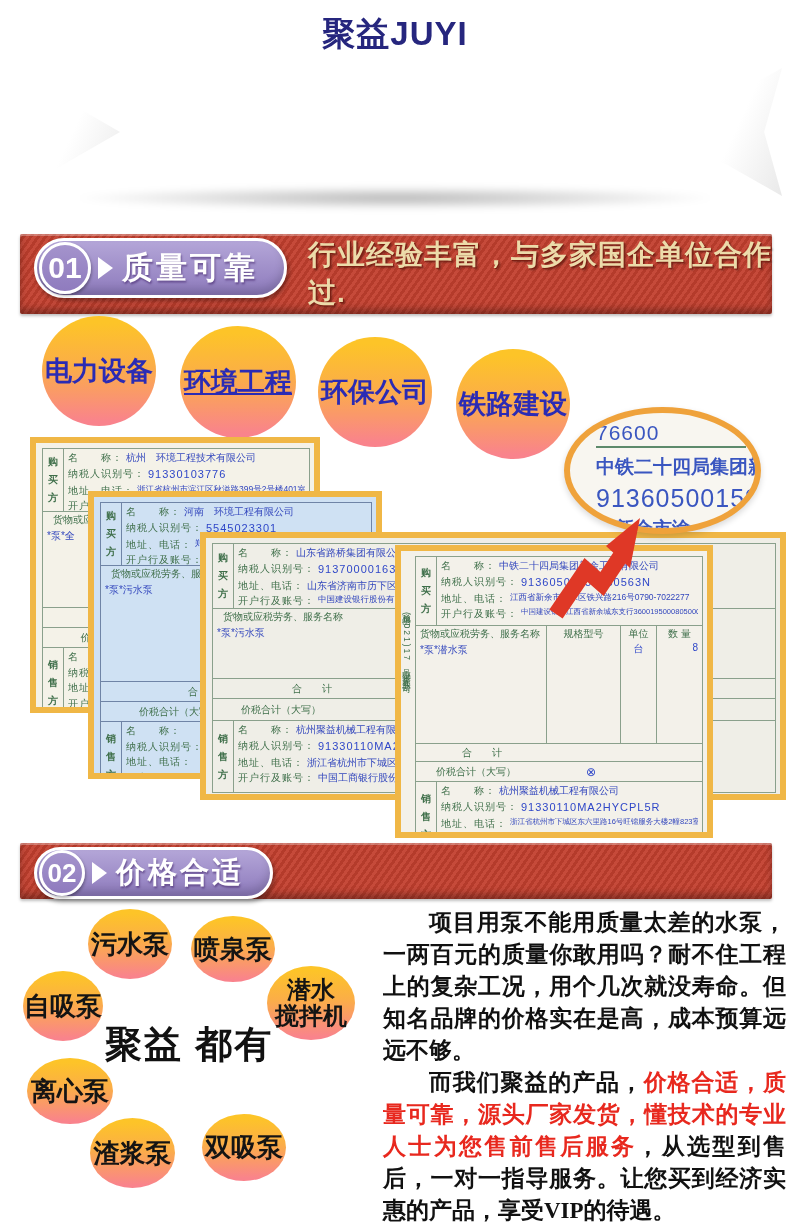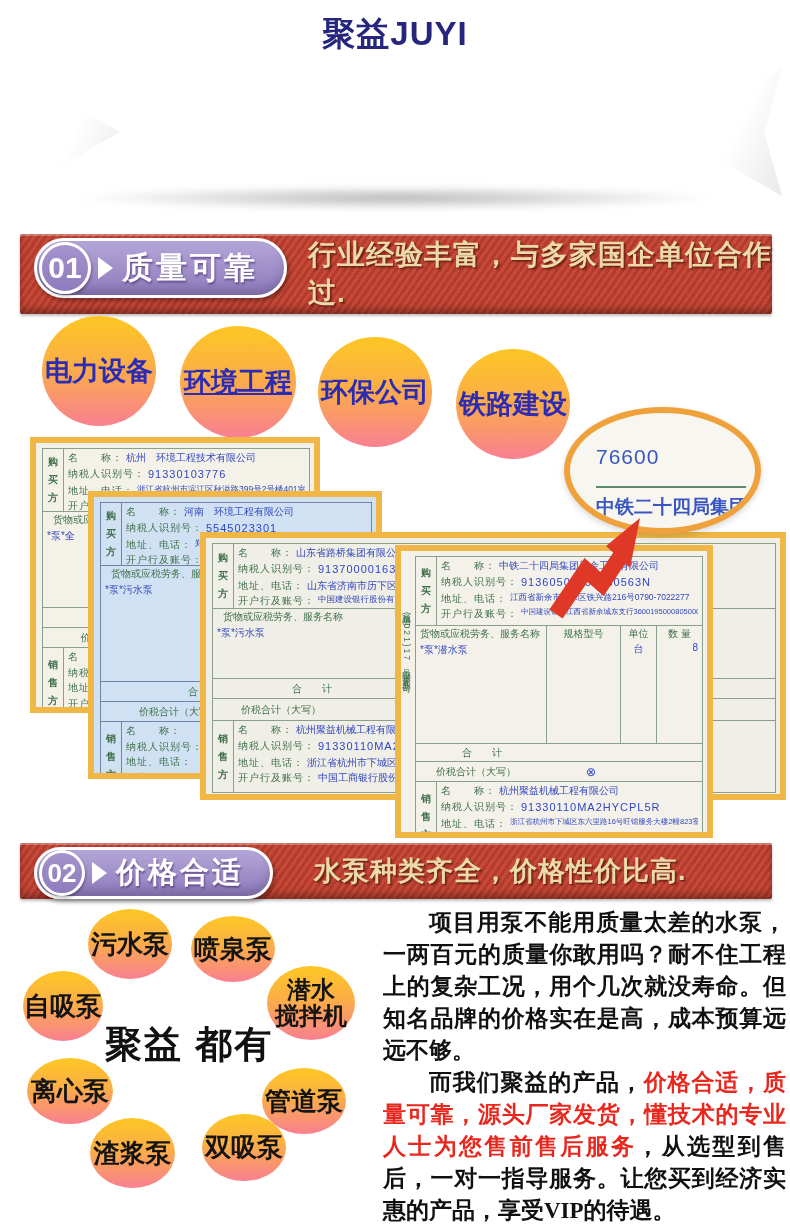--- a/index.html
+++ b/index.html
@@ -76,21 +76,21 @@
         white-space:nowrap;overflow:hidden;}
   .mark{color:#2f47c8;font-size:12px;}
   .side-note{position:absolute;left:0px;top:55px;writing-mode:vertical-rl;font-size:8.5px;
         color:#3f6f4a;letter-spacing:2px;}
 
   
   .oval{position:absolute;left:564px;top:407px;width:197px;height:127px;border-radius:50%;
         border:6px solid #efa23b;background:#f8f6f0;box-sizing:border-box;overflow:hidden;z-index:6;
         box-shadow:0 3px 6px rgba(0,0,0,0.15);}
   .oval .in{padding:8px 0 0 26px;color:#3a56c0;}
-  .ov1{font-size:21px;letter-spacing:1px;border-bottom:2px solid #5d8a6b;width:150px;padding-bottom:17px;margin-top:24px;}
+  .ov1{font-size:21px;letter-spacing:1px;border-bottom:2px solid #5d8a6b;width:150px;padding-bottom:1px;}
   .ov2{font-size:19px;font-weight:bold;margin-top:6px;white-space:nowrap;}
   .ov3{font-size:25px;letter-spacing:1px;margin-top:4px;white-space:nowrap;}
   .ov4{font-size:19px;font-weight:bold;margin-top:3px;white-space:nowrap;}
 
   .arrow-svg{position:absolute;left:540px;top:512px;z-index:7;}
 
   
   .copy{position:absolute;left:383px;top:907px;width:403px;
         font-family:"Liberation Serif","DejaVu Serif",serif;font-size:23px;line-height:32px;
         color:#111;text-align:justify;}
@@ -377,42 +377,38 @@
     <path d="M16,102 L46,58 L62,72 L82,42" stroke="#df3826" stroke-width="16" fill="none" stroke-linejoin="miter"></path>
     <polygon points="66,34 100,6 90,56" fill="#df3826"></polygon>
   </svg>
 
   <div class="sec-bar" style="top:843px;height:56px;">
     <div class="sec-pill" style="top:4px;height:46px;">
       <div class="sec-num" style="width:40px;height:40px;font-size:26px;">02</div>
       <div class="sec-chevron"></div>
       <div class="sec-title" style="font-size:29px;">价格合适</div>
     </div>
-    <div class="sec-sub" style="left:294px;font-size:27px;">水泵种类齐全，价格性价比高.</div>
   </div>
 
   <div class="bubble pump" style="left:88px;top:909px;width:84px;height:70px;">
       <span class="pl">污水泵</span>
     </div>
   <div class="bubble pump" style="left:191px;top:916px;width:84px;height:66px;">
       <span class="pl">喷泉泵</span>
     </div>
   <div class="bubble pump" style="left:267px;top:966px;width:88px;height:74px;font-size:24px;">
       <span class="pl">潜水
 搅拌机</span>
     </div>
   <div class="bubble pump" style="left:27px;top:1058px;width:86px;height:66px;">
       <span class="pl">离心泵</span>
     </div>
   <div class="bubble pump" style="left:23px;top:971px;width:80px;height:70px;">
       <span class="pl">自吸泵</span>
     </div>
-  <div class="bubble pump" style="left:262px;top:1068px;width:84px;height:66px;">
-      <span class="pl">管道泵</span>
-    </div>
   <div class="bubble pump" style="left:90px;top:1118px;width:85px;height:70px;">
       <span class="pl">渣浆泵</span>
     </div>
   <div class="bubble pump" style="left:202px;top:1114px;width:84px;height:67px;">
       <span class="pl">双吸泵</span>
     </div>
   <div class="center-claim">聚益 都有</div>
 
   <div class="copy">
     <p>项目用泵不能用质量太差的水泵，一两百元的质量你敢用吗？耐不住工程上的复杂工况，用个几次就没寿命。但知名品牌的价格实在是高，成本预算远远不够。</p>

